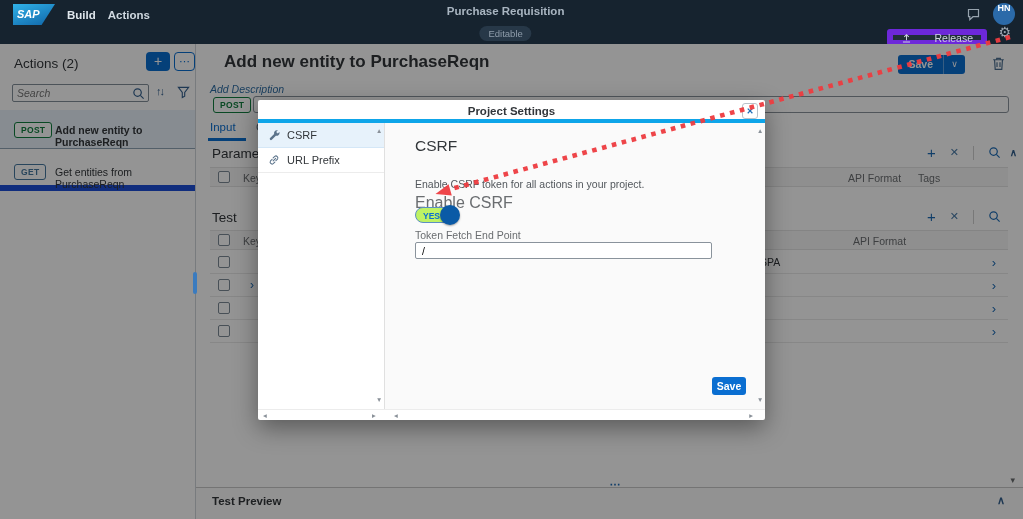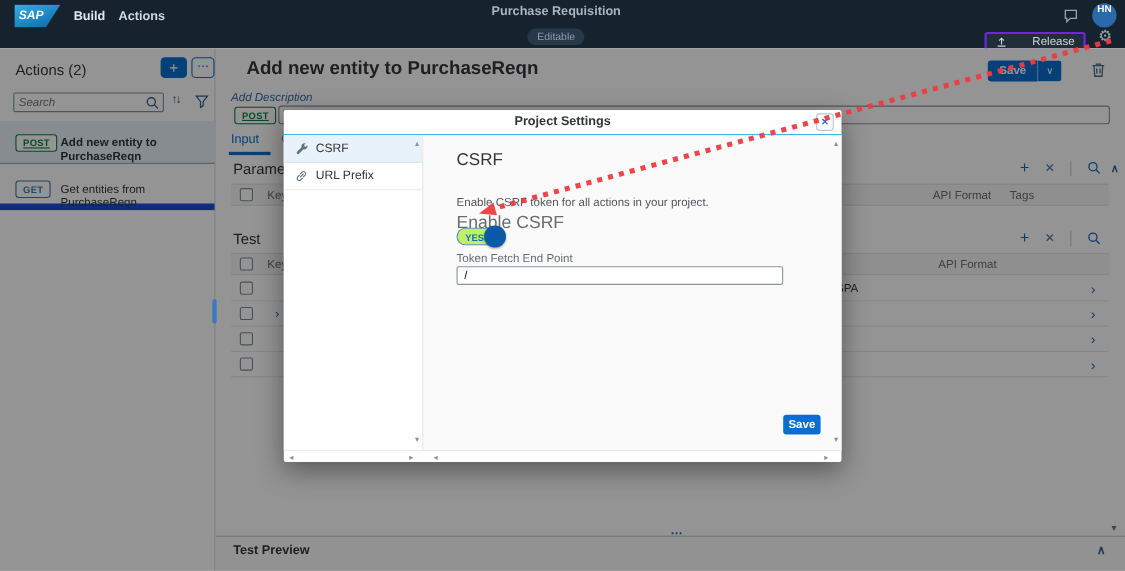--- a/index.html
+++ b/index.html
@@ -17,21 +17,21 @@
   .appname { font-size:11.5px; font-weight:700; color:#cfd8e0; }
   .proj-cluster { position:absolute; left:50%; top:5px; transform:translateX(-55%);
                   display:flex; align-items:center; gap:9px;flex-direction:column; }
   .proj-name { font-size:11.5px; font-weight:700; color:#a9b5c1; }
   .proj-pill { background:#273848; border-radius:9px; padding:2px 9px; font-size:9.5px; color:#8f9dab; }
   .proj-caret { font-size:9px; color:#8f9dab; }
   .top-right-1 { position:absolute; right:8px; top:3px; display:flex; align-items:center; gap:12px; }
   .avatar { width:22px; height:22px; border-radius:50%; background:#2b6aa9; color:#fff;
             font-size:9px; font-weight:700; display:flex; justify-content:center; }
   .release-btn { position:absolute; right:36px; top:29px; height:17px; display:inline-flex; gap:22px;
-                 align-items:center; padding:0 8px; border:2px solid #6d28d9; border-radius:3px;
+                 align-items:center; padding:0 8px; border:6px solid #6d28d9; border-radius:3px;
                  color:#cdd5dd; font-size:10.5px; background:rgba(255,255,255,.05); }
   .gear { position:absolute; right:12px; top:24px; font-size:14px; color:#9aa6b1; line-height:16px; }
 
   
   .sidebar { position:absolute; top:44px; left:0; width:196px; bottom:0; background:#fff;
              border-right:1px solid #cfd4d9; z-index:20; }
   .sb-title { position:absolute; left:14px; top:12px; font-size:13.5px; color:#32363a; }
   .sb-add { position:absolute; left:146px; top:8px; width:24px; height:19px; background:#0a6ed1;
             color:#fff; border-radius:4px; font-size:14px; text-align:center; line-height:18px; }
   .sb-more { position:absolute; left:174px; top:8px; width:21px; height:19px; border:1px solid #0a6ed1;
@@ -41,21 +41,21 @@
   .sb-search input { position:absolute; left:4px; top:1px; width:110px; height:14px; border:0; outline:0;
                      font-size:10.5px; font-style:italic; color:#5a5f63; font-family:inherit; background:transparent; }
   .sb-search .mag { position:absolute; right:3px; top:2px; }
   .sb-sort { position:absolute; left:156px; top:41px; font-size:11px; color:#35618f; letter-spacing:-2px; }
   .sb-filter { position:absolute; left:177px; top:42px; }
   .sb-item { position:absolute; left:0; right:0; height:39px; border-bottom:6px solid #1d4ed8; }
   .sb-item.sel { background:#e9f2fa; border-bottom:1px solid #90a4b6; }
   .sb-item-1 { top:66px; } .sb-item-2 { top:108px; }
   .pill { display:inline-block; border-radius:3px; font-size:8.5px; font-weight:700; padding:2px 6px;
           background:#fff; letter-spacing:.3px; }
-  .pill.post { border:1px solid #107e3e; color:#107e3e;text-decoration:underline; }
+  .pill.post { border:1px solid #107e3e; color:#107e3e; }
   .pill.get  { border:1px solid #46789f; color:#46789f; }
   .sb-item .pill { position:absolute; left:14px; top:12px; }
   .sb-item-label { position:absolute; left:55px; top:14px; font-size:10.5px; color:#32363a; }
   .sb-item.sel .sb-item-label { font-weight:700; }
 
   
   .main { position:absolute; top:44px; left:196px; right:0; bottom:0; background:#fff; z-index:20; }
   .m-title { position:absolute; left:28px; top:8px; font-size:17px; color:#32363a; }
   .save-split { position:absolute; right:58px; top:11px; height:19px; display:flex; }
   .save-main { background:#0a6ed1; color:#fff; font-size:10.5px; font-weight:700; padding:0 10px;
@@ -95,21 +95,21 @@
 
   .splitter-grip { position:absolute; left:193px; top:272px; width:4px; height:22px; background:#3a7bbf;
                    border-radius:2px; z-index:45; }
 
   
   .overlay { position:absolute; top:44px; left:0; right:0; bottom:0; background:rgba(0,0,0,.42); z-index:40; }
 
   
   .modal { position:absolute; left:258px; top:100px; width:507px; height:320px; background:#fff; z-index:60;
            box-shadow:0 8px 24px rgba(0,0,0,.4); border-radius:2px; }
-  .mo-header { height:23px; border-bottom:1px solid #0ea5e9; text-align:center; font-size:11.5px;
+  .mo-header { height:23px; border-bottom:4px solid #0ea5e9; text-align:center; font-size:11.5px;
                font-weight:700; line-height:23px; color:#32363a; position:relative; }
   .mo-close { position:absolute; right:7px; top:3px; width:16px; height:16px; border:1px solid #b9c2ca;
               border-radius:3px; background:#fff; color:#1c6bb6; font-size:8.5px; line-height:14px; text-align:center; }
   .mo-body { display:flex; height:286px; }
   .mo-nav { width:127px; border-right:1px solid #e0e0e0; background:#fff; position:relative; }
   .mo-nav-item { height:25px; display:flex; align-items:center; gap:7px; padding-left:10px;
                  font-size:11px; color:#32363a; border-bottom:1px solid #ececec; }
   .mo-nav-item.sel { background:#e7f2fb; border-bottom:1px solid #d4e7f7; }
   .mo-content { flex:1; background:#fafafa; position:relative; }
   .mo-heading { position:absolute; left:30px; top:14px; font-size:15.5px; color:#32363a; }

